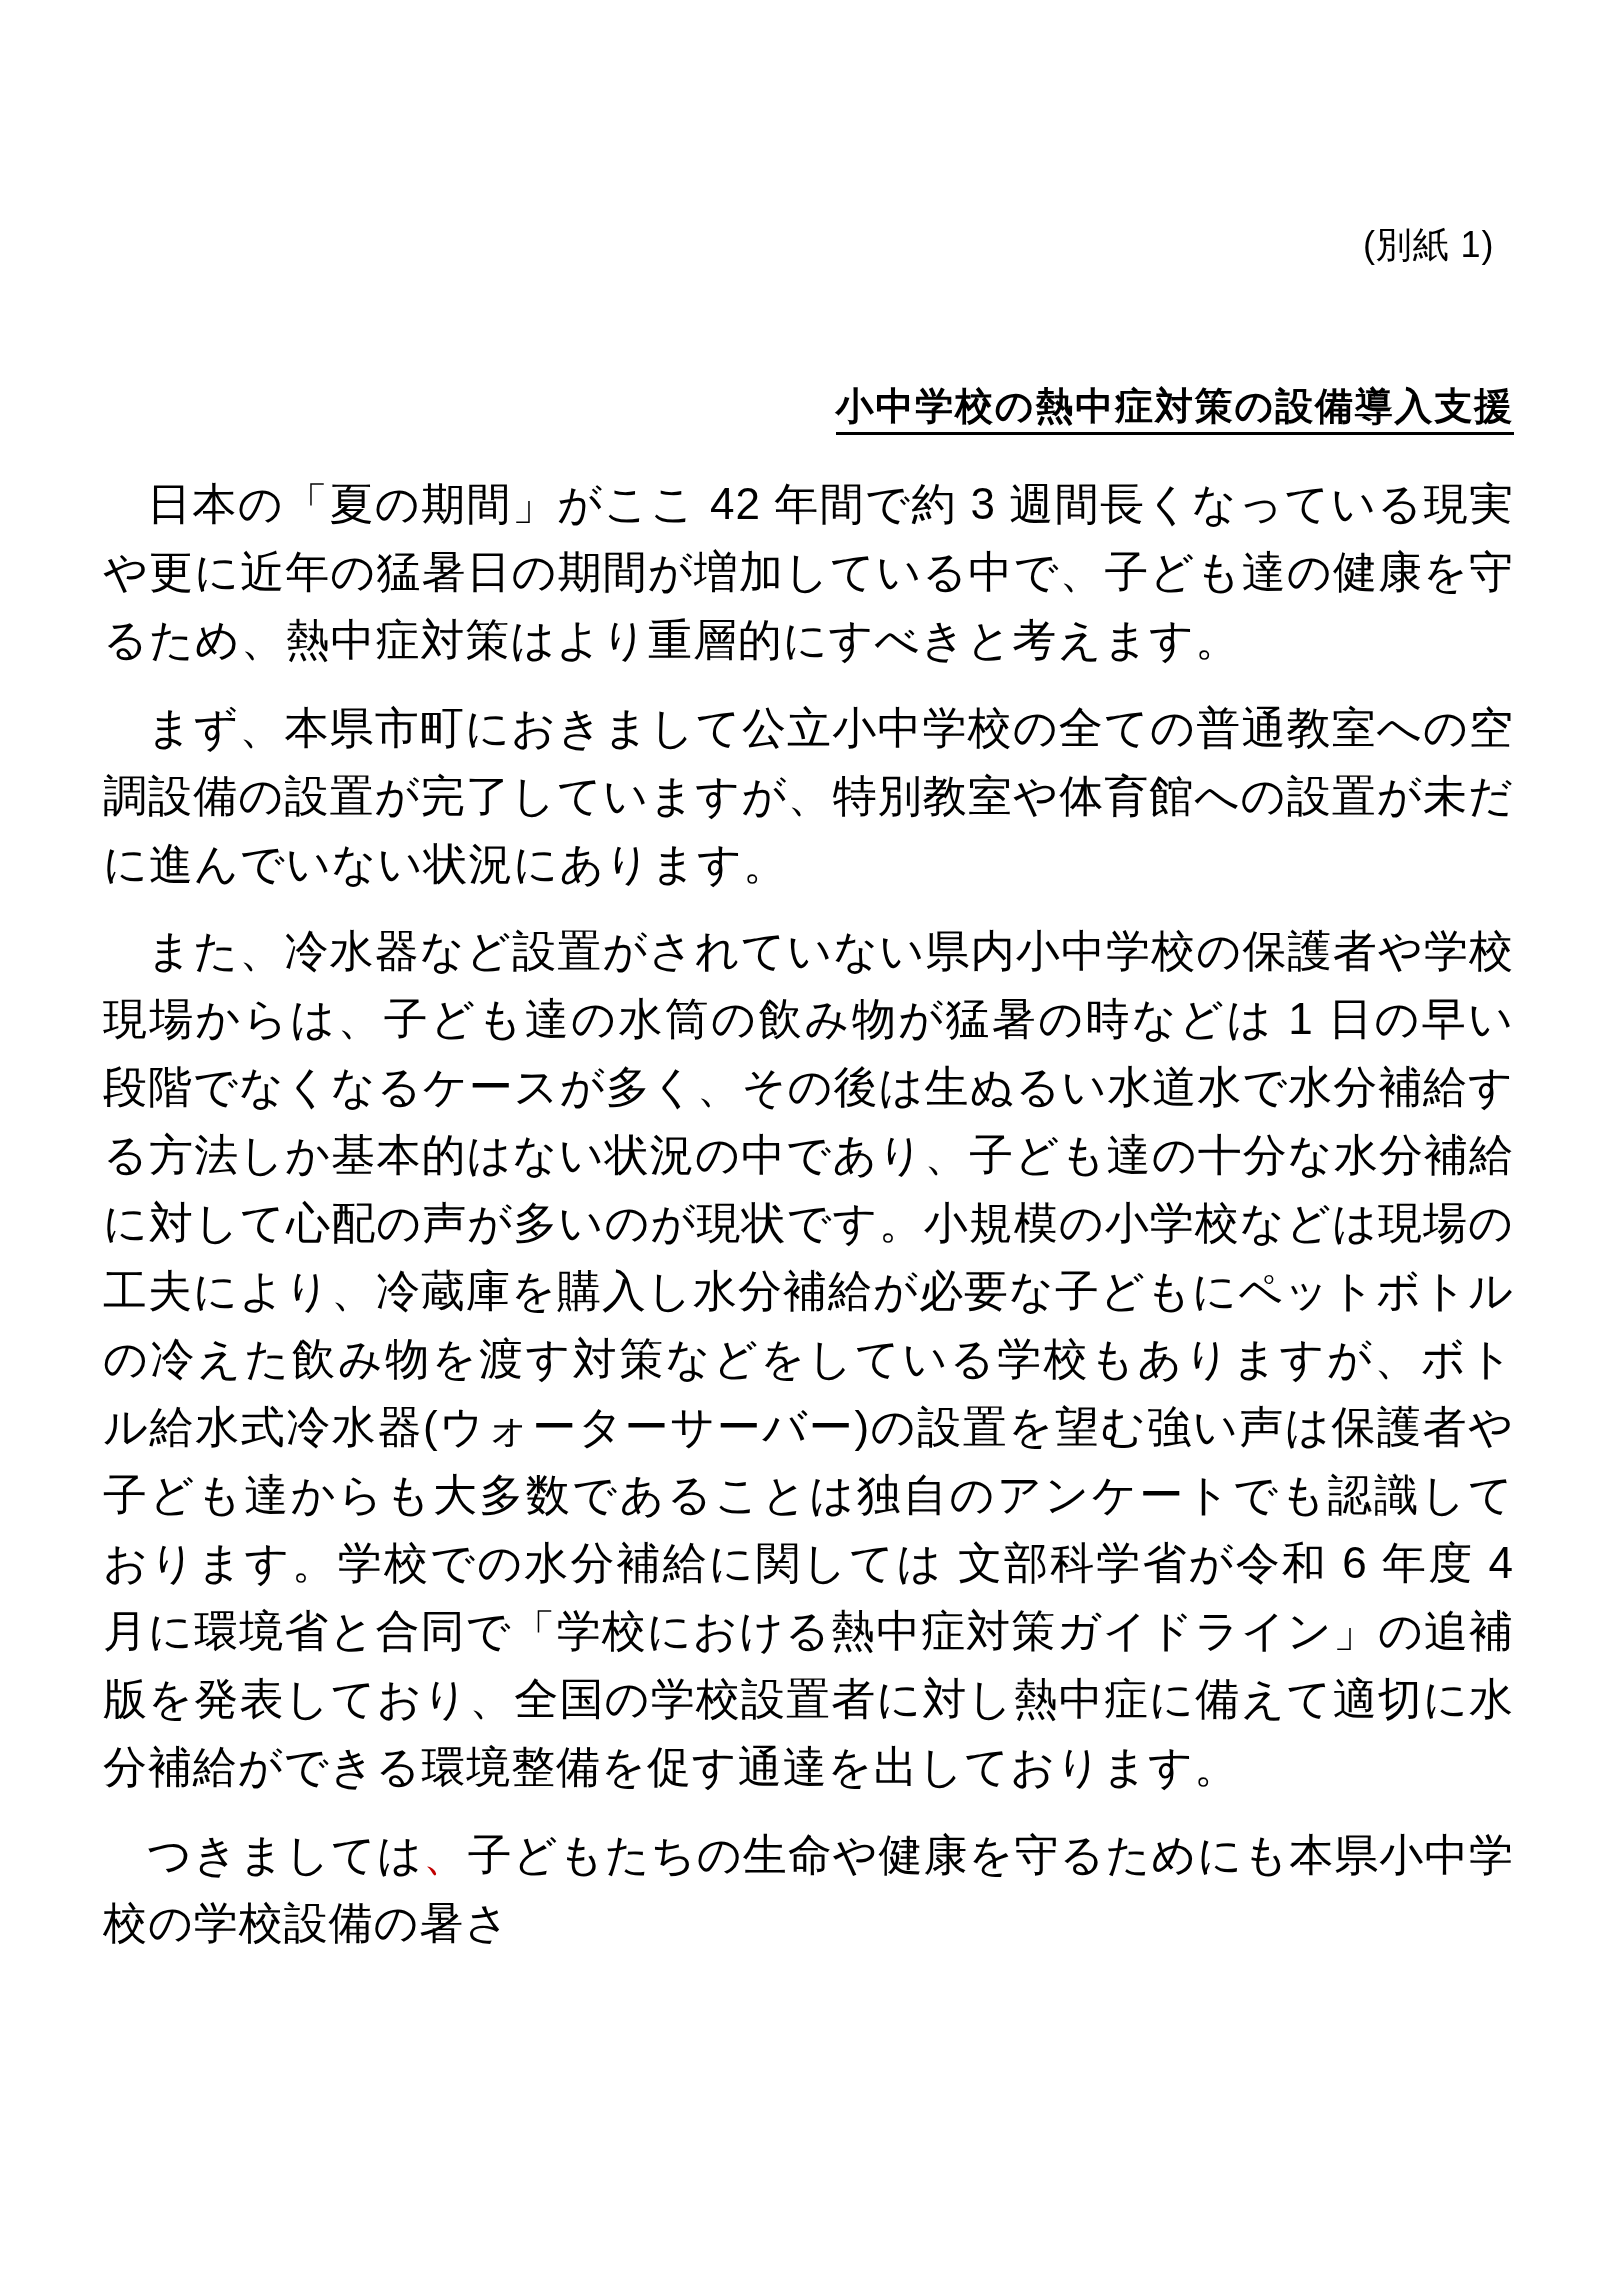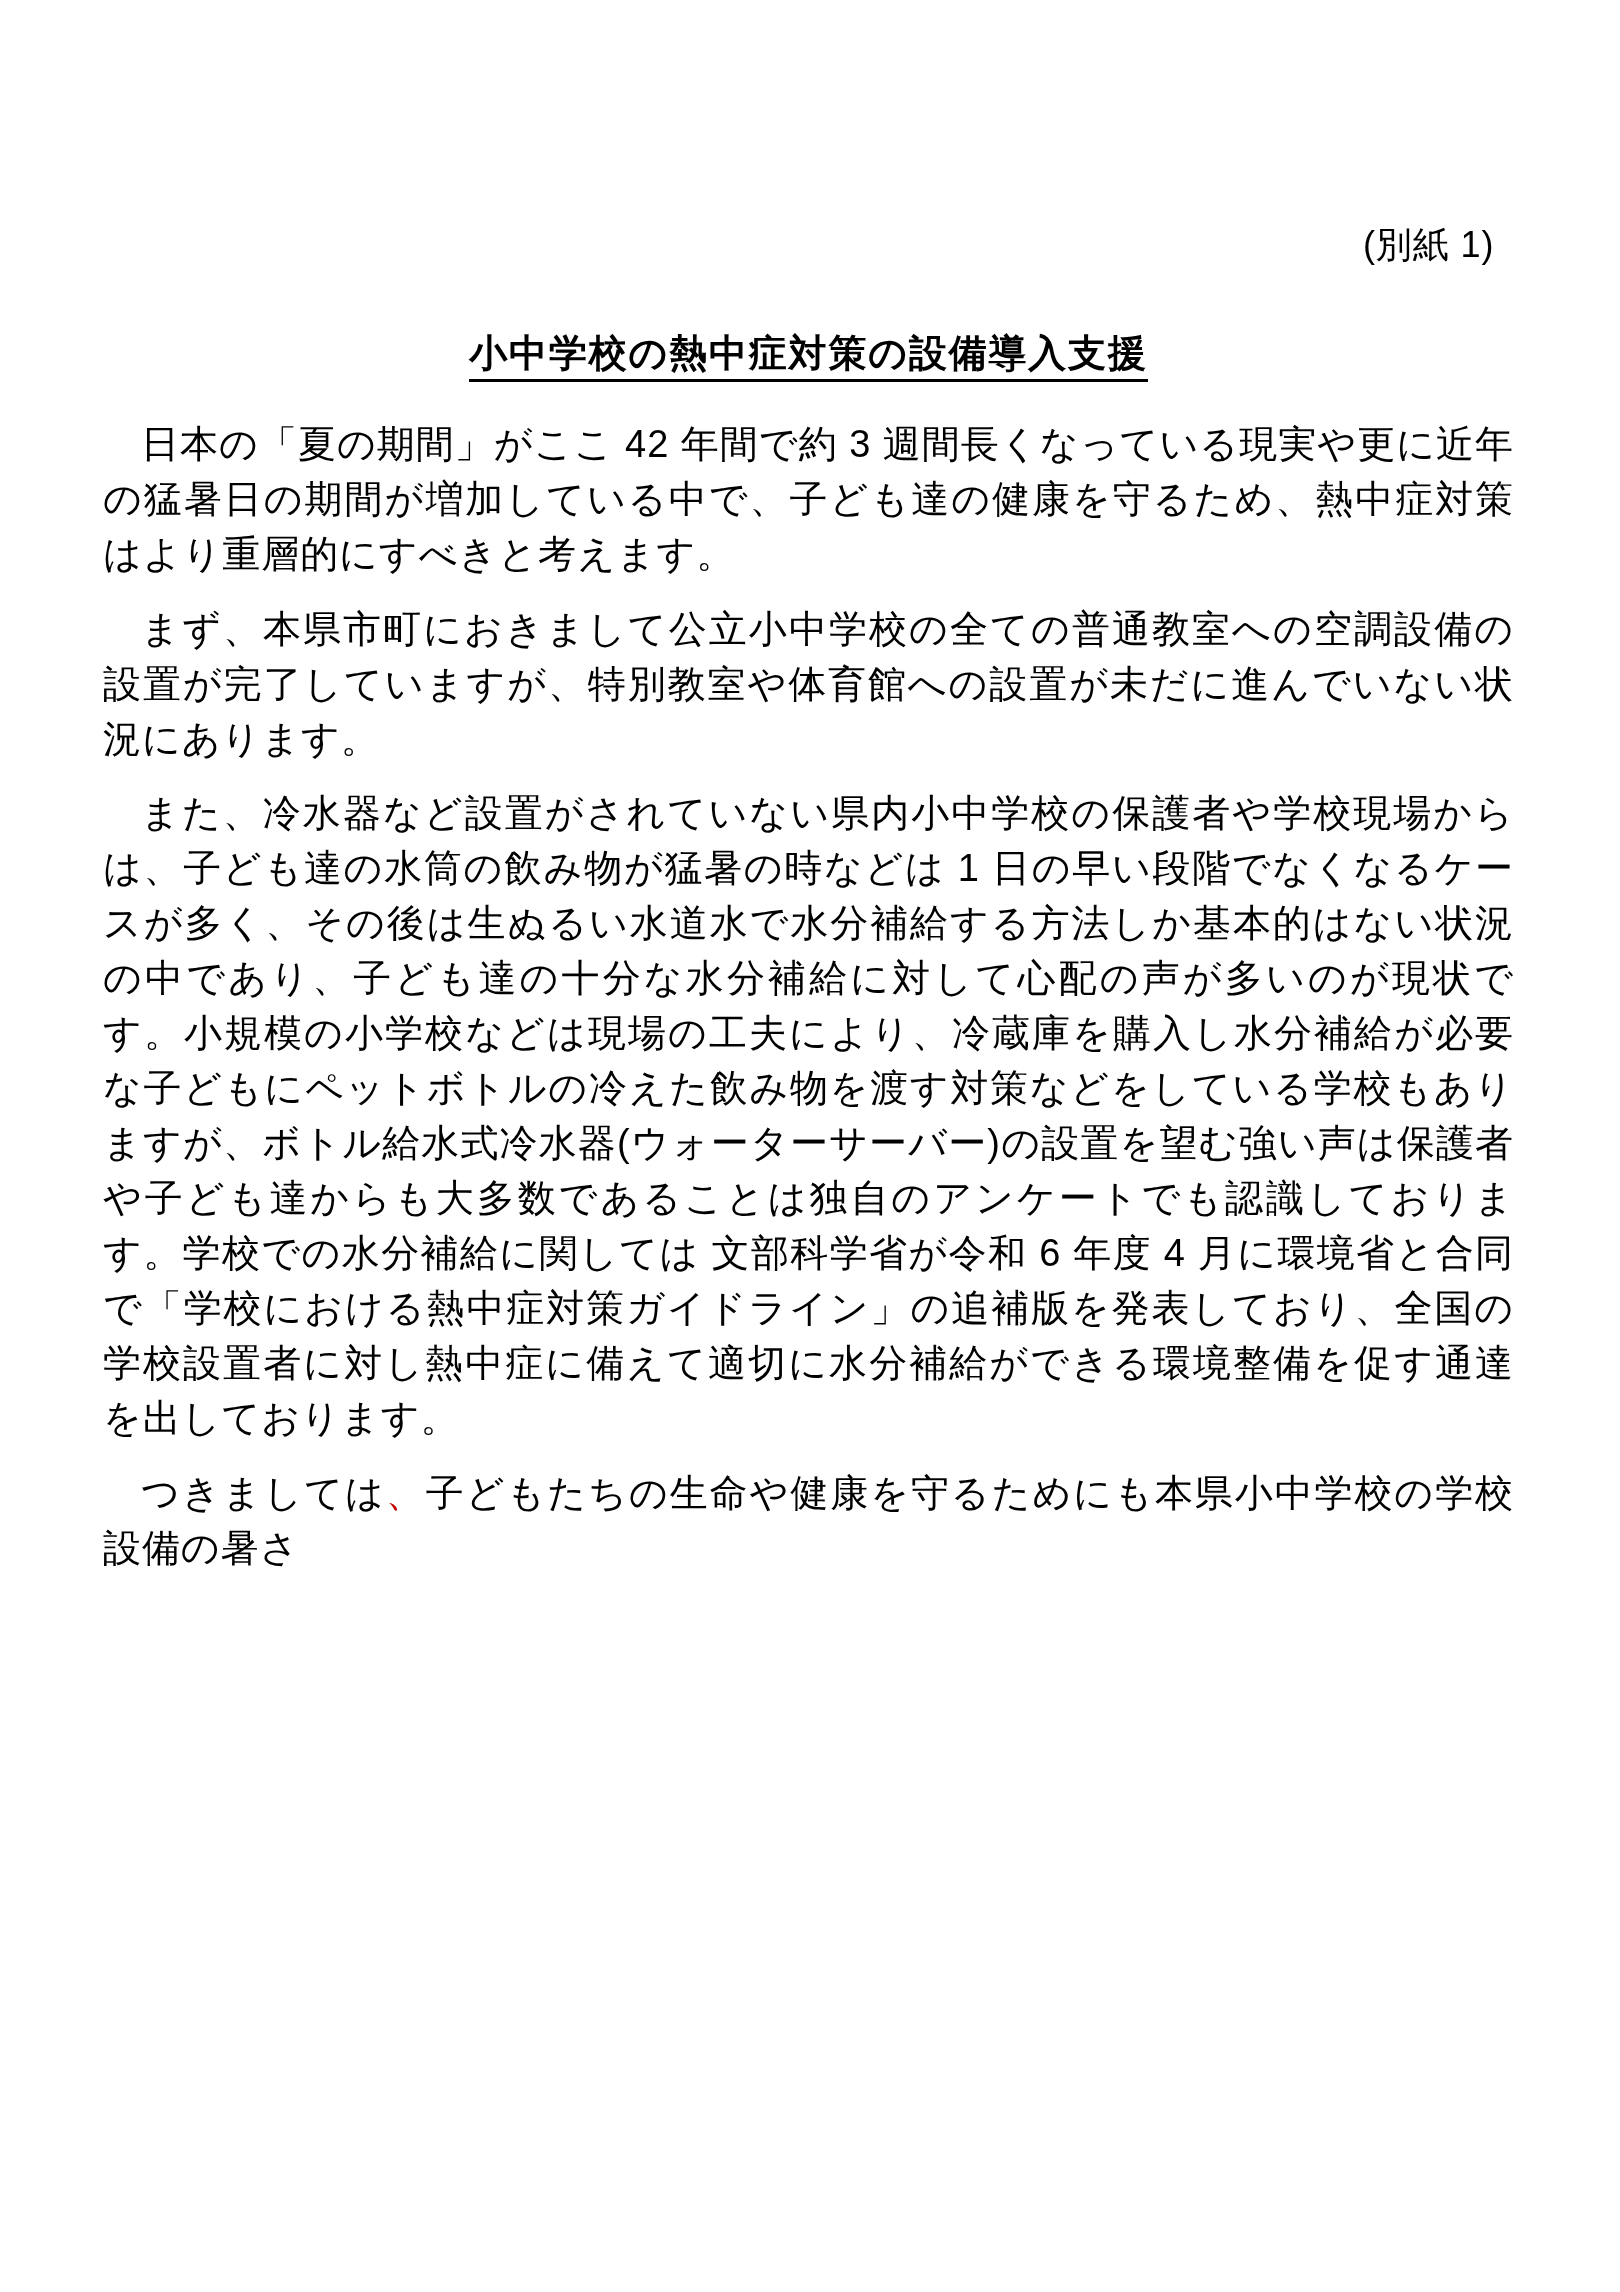--- a/index.html
+++ b/index.html
@@ -20,35 +20,35 @@
     overflow: hidden;
   }
   .annotation {
     text-align: right;
     font-size: 36px;
     line-height: 41px;
     padding-right: 19.7px;
     letter-spacing: 0.9px;
   }
   .title-row {
-    margin-top: 63px;
-    text-align: center;
+    margin-top: 116px;
+    text-align: right;
     font-size: 38px;
     line-height: 50px;
   }
   .title {
     font-weight: bold;
     letter-spacing: 1.8px;
     border-bottom: 3.6px solid #000000;
     padding-bottom: 5.4px;
   }
   .para {
     margin: 0 0 19.7px 0;
-    font-size: 38px;
-    line-height: 55px;
+    font-size: 44px;
+    line-height: 68px;
     letter-spacing: 0.9px;
     text-align: justify;
     text-indent: 1em;
   }
   .para:first-of-type {
     margin-top: 39px;
   }
   .red-comma {
     
   }

